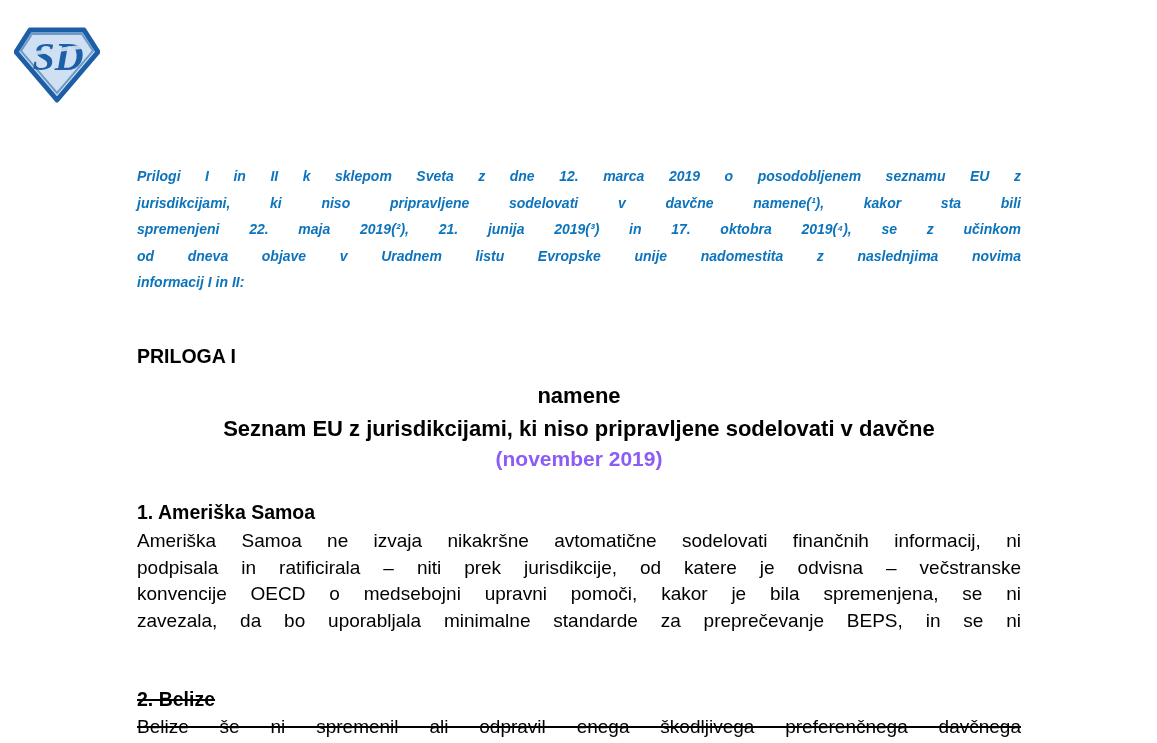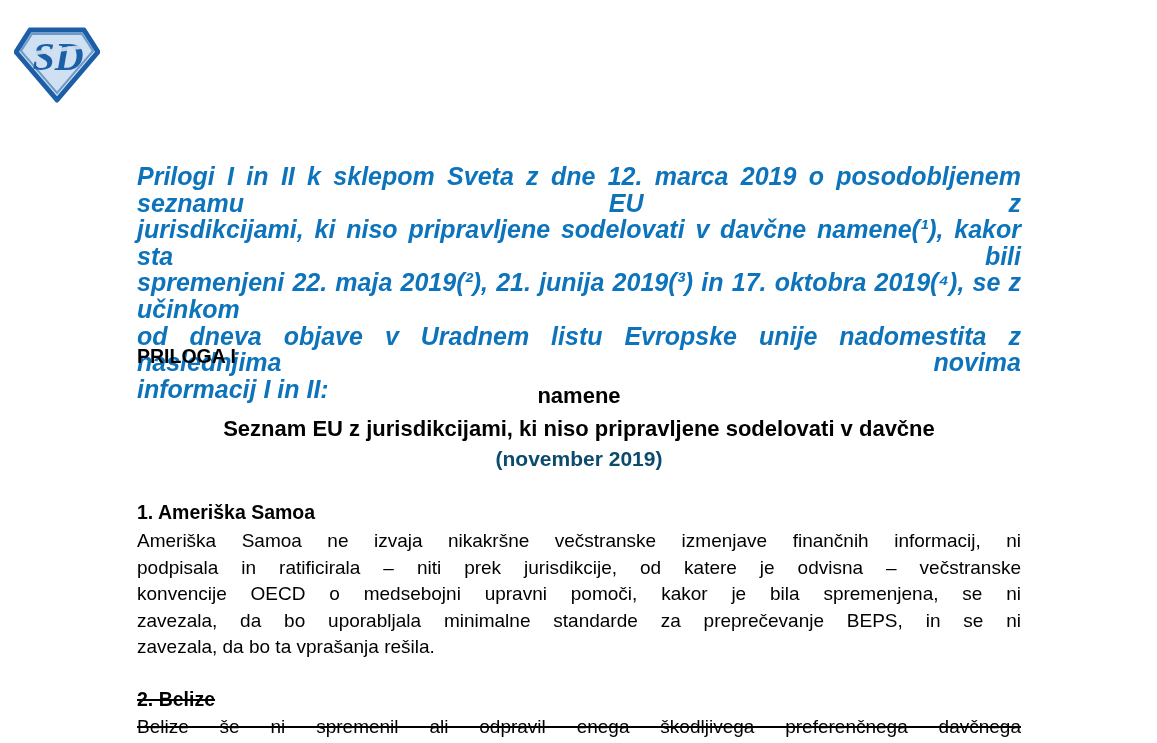--- a/index.html
+++ b/index.html
@@ -18,21 +18,21 @@
   .logo{left:14px;top:24px;width:86px;height:80px;}
 
   
   .jline{text-align:justify;text-align-last:justify;}
   .lline{text-align:left;text-align-last:left;}
 
   
   .intro{
     left:137px;top:163px;width:884px;
     color:#0d74bc;
-    font-size:25px;font-weight:bold;font-style:italic;
+    font-size:14px;font-weight:bold;font-style:italic;
     line-height:26.6px;
   }
 
   
   .annex-label{
     left:137px;top:344px;width:884px;
     font-size:19.5px;font-weight:bold;
     line-height:25px;
   }
 
@@ -40,21 +40,21 @@
   .annex-title{
     left:137px;top:379px;width:884px;
     font-size:22px;font-weight:bold;
     line-height:33px;text-align:center;
   }
   .annex-title div{white-space:nowrap;}
 
   
   .annex-date{
     left:137px;top:446px;width:884px;
-    color:#0c4a6e;
+    color:#8b5cf6;
     font-size:21px;font-weight:bold;
     line-height:26px;text-align:center;
   }
 
   
   .sec-heading{
     left:137px;width:884px;
     font-size:19.5px;font-weight:bold;line-height:26.6px;
   }
   .sec-body{
@@ -92,25 +92,24 @@
 
   <div class="abs annex-title">
     <div>namene</div>
     <div>Seznam EU z jurisdikcijami, ki niso pripravljene sodelovati v davčne</div>
   </div>
 
   <div class="abs annex-date">(november 2019)</div>
 
   <div class="abs sec-heading h1-pos">1. Ameriška Samoa</div>
   <div class="abs sec-body p1-pos">
-    <div class="jline">Ameriška Samoa ne izvaja nikakršne večstranske izmenjave finančnih informacij, ni</div>
+    <div class="jline">Ameriška Samoa ne izvaja nikakršne avtomatične sodelovati finančnih informacij, ni</div>
     <div class="jline">podpisala in ratificirala – niti prek jurisdikcije, od katere je odvisna – večstranske</div>
     <div class="jline">konvencije OECD o medsebojni upravni pomoči, kakor je bila spremenjena, se ni</div>
     <div class="jline">zavezala, da bo uporabljala minimalne standarde za preprečevanje BEPS, in se ni</div>
-    <div class="lline">zavezala, da bo ta vprašanja rešila.</div>
   </div>
 
   <div class="abs sec-heading h2-pos strike">2. Belize</div>
   <div class="abs sec-body p2-pos">
     <div class="jline strike">Belize še ni spremenil ali odpravil enega škodljivega preferenčnega davčnega</div>
   </div>
 
 </div>
 
 </body></html>

